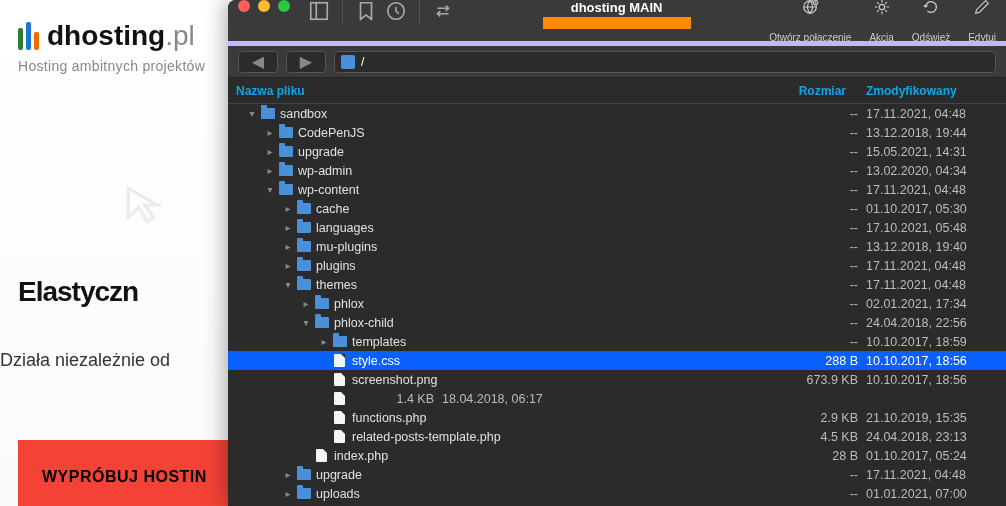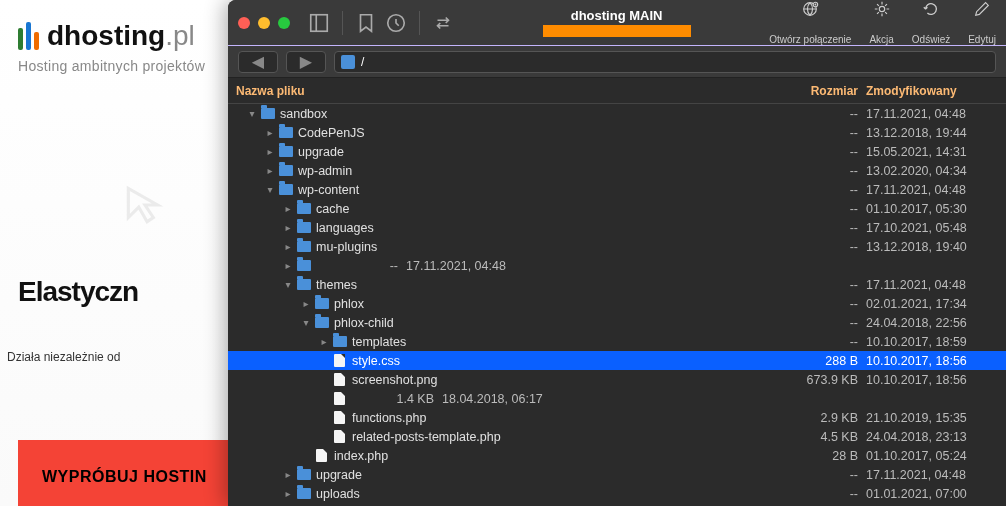--- a/index.html
+++ b/index.html
@@ -11,46 +11,46 @@
 .logo-bars { display: flex; gap: 3px; align-items: flex-end; margin-right: 6px; }
 .bar { width: 5px; border-radius: 2px; }
 .bar1 { height: 22px; background: #2e7d32; }
 .bar2 { height: 28px; background: #1976d2; }
 .bar3 { height: 18px; background: #ef6c00; }
 .logo-text { font-size: 28px; font-weight: 700; color: #111; }
 .logo-text .pl { font-weight: 300; color: #888; text-align: center; }
 .tagline { font-size: 14px; color: #888; margin-top: 6px; letter-spacing: 0.3px; }
 .cursor-ghost { position: absolute; left: 120px; top: 180px; width: 50px; height: 50px; opacity: 0.15; }
 .headline { position: absolute; top: 276px; left: 18px; font-size: 28px; font-weight: 800; color: #111; letter-spacing: -1px; }
-.subhead { position: absolute; top: 350px; left: 7px; font-size: 12px; color: #333; }
+.subhead { position: absolute; top: 350px; left: 0; font-size: 18px; color: #333; }
 .cta-btn { position: absolute; top: 440px; left: 18px; background: #f44336; color: #000000; border: none; padding: 28px 24px; font-size: 16px; font-weight: 700; letter-spacing: 0.5px; cursor: pointer; }
 
 
 .ftp-window { position: absolute; left: 228px; top: 0; width: 778px; height: 506px; background: #2b2b2b; border-radius: 8px 0 0 0; box-shadow: -4px 0 20px rgba(0,0,0,0.3); display: flex; flex-direction: column; overflow: hidden; }
-.titlebar { height: 46px; background: #3a3a3a; display: flex; align-items: center; padding: 0 10px; gap: 8px; border-bottom: 1px solid #c4b5fd; }
+.titlebar { height: 46px; background: #3a3a3a; display: flex; padding: 0 10px; gap: 8px; border-bottom: 5px solid #c4b5fd; }
 .traffic { display: flex; gap: 8px; margin-right: 10px; }
 .tl { width: 12px; height: 12px; border-radius: 50%; }
 .tl.r { background: #ff5f56; }
 .tl.y { background: #ffbd2e; }
 .tl.g { background: #27c93f; }
 .tb-icon { width: 22px; height: 22px; display: flex; align-items: center; justify-content: center; color: #aaa; cursor: pointer; }
 .tb-sep { width: 1px; height: 24px; background: #555; margin: 0 4px; }
 .title-center { flex: 1; display: flex; flex-direction: column; align-items: center; margin-left: 10px; }
 .conn-name { color: #fff; font-size: 13px; font-weight: 600; }
 .conn-bar { background: #ff8c00; height: 12px; width: 148px; margin-top: 2px; }
 .tb-right { display: flex; gap: 18px; align-items: center; }
 .tb-action { display: flex; flex-direction: column; align-items: center; color: #ccc; font-size: 10px; cursor: pointer; gap: 16px; }
 .tb-action svg { width: 18px; height: 18px; }
 
 .pathbar { height: 32px; background: #3a3a3a; display: flex; align-items: center; padding: 0 10px; gap: 8px; border-bottom: 1px solid #222; }
 .nav-btn { width: 40px; height: 22px; background: #2b2b2b; border: 1px solid #555; border-radius: 4px; display: flex; align-items: center; justify-content: center; color: #888; cursor: pointer; }
 .path-input { flex: 1; display: flex; align-items: center; background: #2b2b2b; border: 1px solid #555; border-radius: 4px; height: 22px; padding: 0 6px; color: #fff; font-size: 12px; gap: 6px; }
 .disk-ic { width: 14px; height: 14px; background: #4a90d9; border-radius: 2px; }
 
-.list-header { height: 26px; background: #2b2b2b; display: flex; align-items: center; color: #fdba74; font-size: 12px; font-weight: 600; border-bottom: 1px solid #444; padding-left: 8px; }
+.list-header { height: 26px; background: #2b2b2b; display: flex; align-items: center; color: #0ea5e9; font-size: 12px; font-weight: 600; border-bottom: 1px solid #444; padding-left: 8px; gap: 12px; }
 .col-name { flex: 1; }
 .col-size { width: 90px; text-align: right; padding-right: 8px; }
 .col-date { width: 140px; }
 
 .file-list { flex: 1; overflow-y: auto; font-size: 12.5px; }
 .file-row { height: 19px; display: flex; align-items: center; color: #e0e0e0; cursor: pointer; padding-left: 8px; }
 .file-row.selected { background: #0a60ff; color: #fff; }
 .indent { display: inline-block; }
 .chev { width: 12px; color: #888; display: inline-flex; justify-content: center; font-size: 10px; }
 .fic { width: 15px; height: 15px; margin: 0 5px 0 2px; display: inline-flex; align-items: center; justify-content: center; }
@@ -246,20 +246,21 @@
         <span class="fname">mu-plugins</span>
         <span class="fsize">--</span>
         <span class="fdate">13.12.2018, 19:40</span>
       </div>
       <div class="file-row">
         <span class="indent" style="width: 46px;"></span>
         <span class="chev">▸</span>
         <span class="fic">
           <span class="folder-ic"></span>
         </span>
+        <span class="fname">plugins</span>
         <span class="fsize">--</span>
         <span class="fdate">17.11.2021, 04:48</span>
       </div>
       <div class="file-row">
         <span class="indent" style="width: 46px;"></span>
         <span class="chev">▾</span>
         <span class="fic">
           <span class="folder-ic"></span>
         </span>
         <span class="fname">themes</span>

